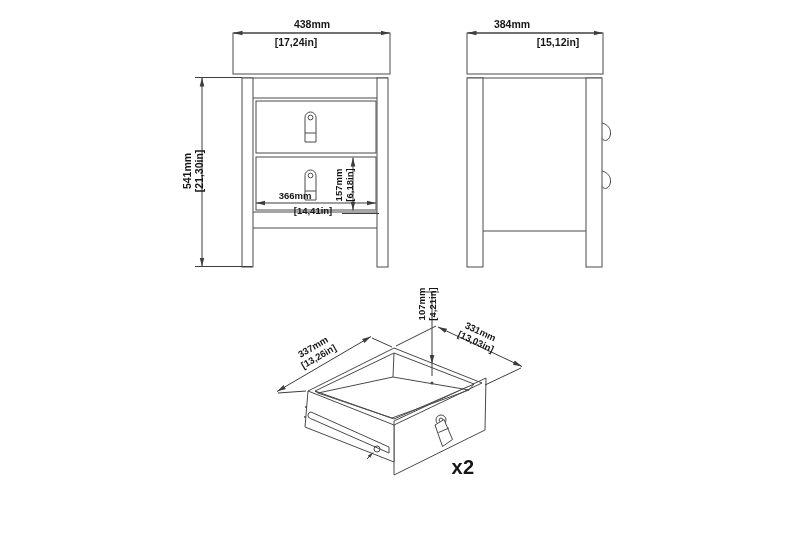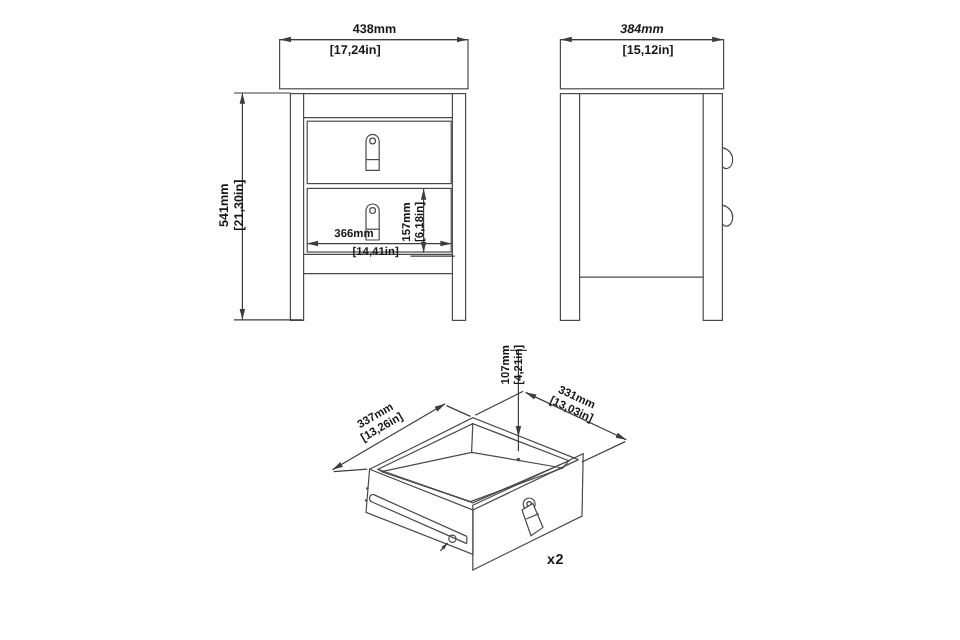--- a/index.html
+++ b/index.html
@@ -3,21 +3,21 @@
 <meta charset="utf-8">
 <style>
   html,body{margin:0;padding:0;background:#fff;}
   #canvas{position:relative;width:800px;height:533px;background:#ffffff;overflow:hidden;
           font-family:"Liberation Sans",sans-serif;}
   svg{position:absolute;left:0;top:0;}
   .lbl{position:absolute;font-family:"Liberation Sans",sans-serif;font-weight:bold;
        color:#161616;white-space:nowrap;text-align:center;line-height:1.12;}
   .s11{font-size:10.5px;}
   .s9{font-size:9.5px;}
-  .s16{font-size:12px;letter-spacing:.5px;}
+  .s16{font-size:20px;letter-spacing:.5px;}
 </style>
 </head>
 <body>
 
 <div id="canvas">
 
   <svg width="800" height="533" viewBox="0 0 800 533">
     <defs>
       <marker id="arr" markerWidth="9" markerHeight="9" refX="9" refY="4.5" orient="auto-start-reverse" markerUnits="userSpaceOnUse">
         <path d="M0,2.2 L9,4.5 L0,6.8 Z" fill="#3d3d3d"></path>
@@ -133,22 +133,22 @@
       <line x1="436" y1="326" x2="396" y2="346"></line>
       <line x1="521" y1="368" x2="485" y2="385"></line>
 
       <line x1="367" y1="459" x2="373" y2="452.5" marker-end="url(#arrS)"></line>
     </g>
   </svg>
 
   <div class="lbl s11" style="left:312px;top:25px;transform:translate(-50%,-50%);">438mm</div>
   <div class="lbl s11" style="left:296px;top:43px;transform:translate(-50%,-50%);">[17,24in]</div>
 
-  <div class="lbl s11" style="left:535px;top:25px;transform:translate(-50%,-50%);font-style:italic;">384mm</div>
-  <div class="lbl s11" style="left:540px;top:43px;transform:translate(-50%,-50%);">[15,12in]</div>
+  <div class="lbl s11" style="left:512px;top:25px;transform:translate(-50%,-50%);">384mm</div>
+  <div class="lbl s11" style="left:558px;top:43px;transform:translate(-50%,-50%);">[15,12in]</div>
 
   <div class="lbl s11" style="left:194px;top:171px;transform:translate(-50%,-50%) rotate(-90deg);">
     <div>541mm</div>
     <div>[21,30in]</div>
   </div>
 
   <div class="lbl s9" style="left:345px;top:185px;transform:translate(-50%,-50%) rotate(-90deg);">
     <div>157mm</div>
     <div>[6,18in]</div>
   </div>

